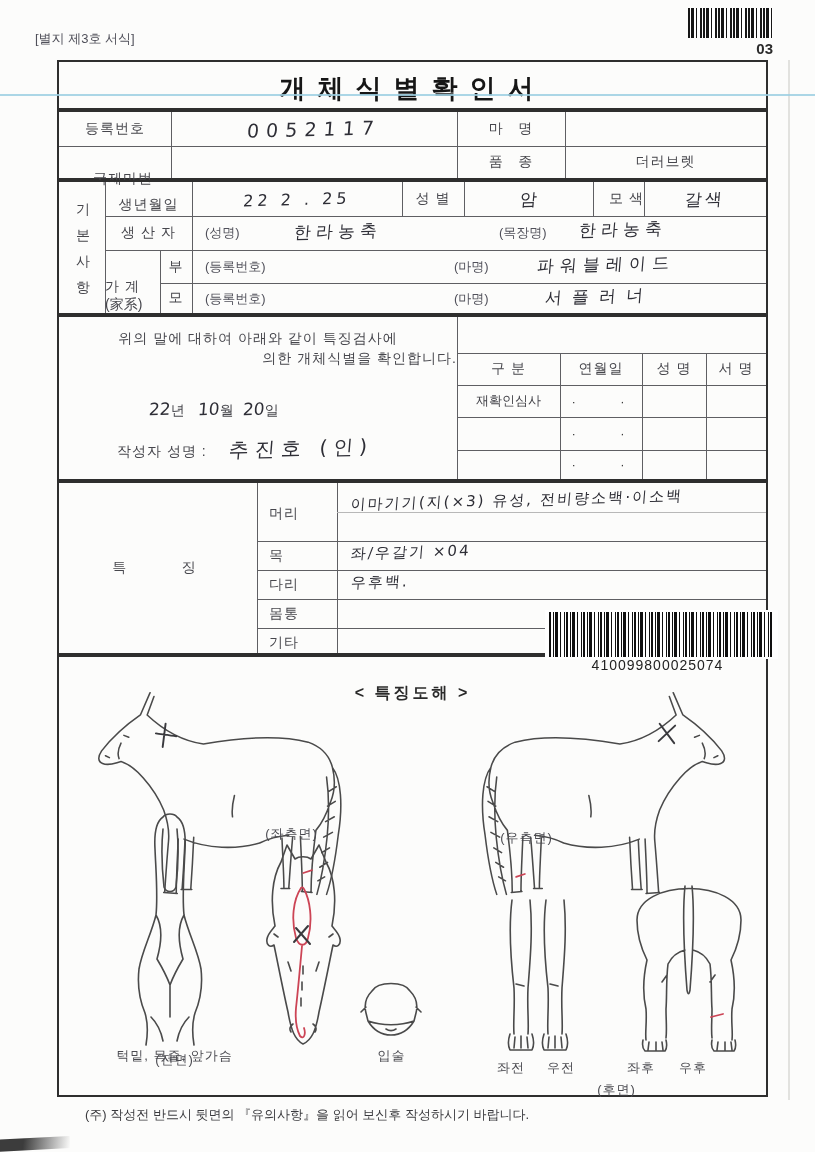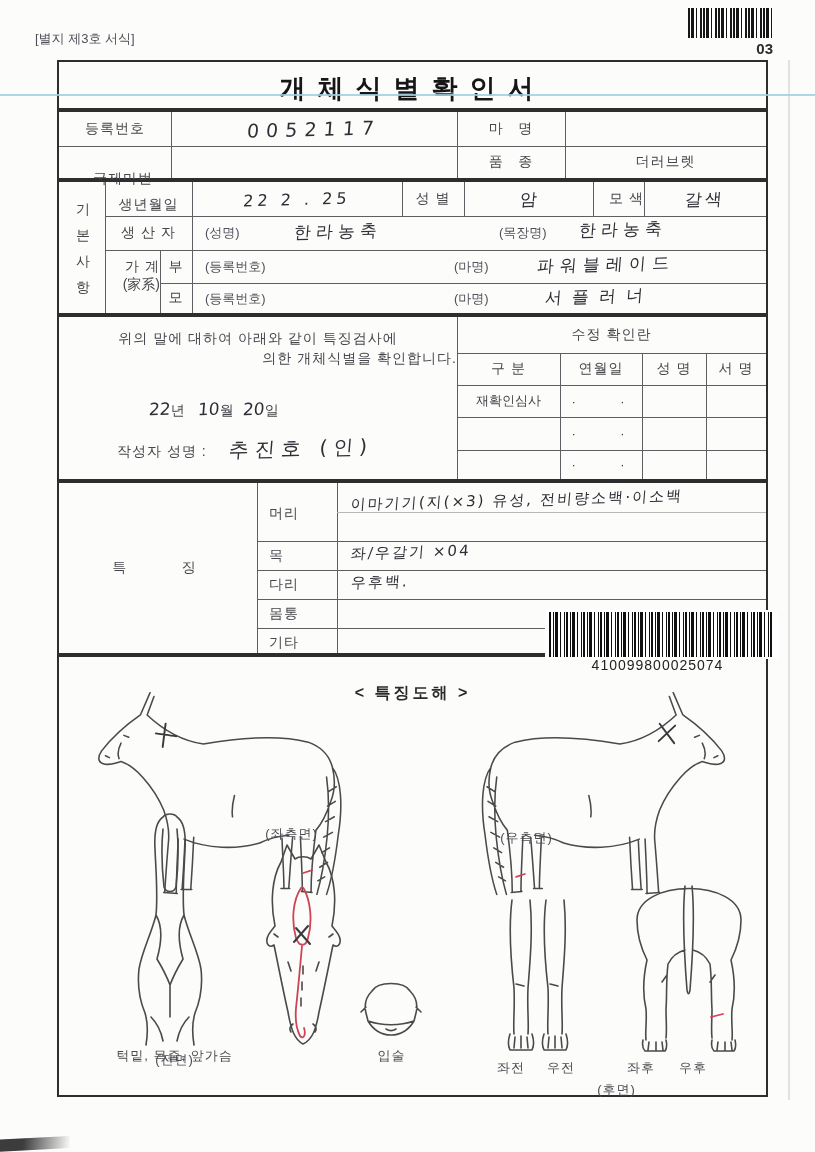--- a/index.html
+++ b/index.html
@@ -77,21 +77,21 @@
     <div class="abs cell hw" style="left:405px;top:0;width:129px;height:34px;font-size:17px;">암</div>
     <div class="abs cell lbl" style="left:534px;top:0;width:51px;height:34px;margin-left:8px;">모 색</div>
     <div class="abs cell hw" style="left:585px;top:0;width:122px;height:34px;font-size:17px;letter-spacing:3px;">갈색</div>
 
     <div class="abs cell lbl" style="left:46px;top:34px;width:87px;height:34px;">생 산 자</div>
     <div class="abs sm" style="left:146px;top:42px;">(성명)</div>
     <div class="abs hw" style="left:235px;top:38px;font-size:17px;letter-spacing:5px;">한라농축</div>
     <div class="abs sm" style="left:440px;top:42px;">(목장명)</div>
     <div class="abs hw" style="left:520px;top:36px;font-size:17px;letter-spacing:5px;">한라농축</div>
 
-    <div class="abs" style="left:46px;top:76px;width:55px;text-align:right;">
+    <div class="abs" style="left:46px;top:96px;width:55px;text-align:left;">
       <div class="lbl">가 계</div>
       <div class="lbl" style="letter-spacing:0;">(家系)</div>
     </div>
     <div class="abs cell lbl" style="left:101px;top:68px;width:32px;height:33px;">부</div>
     <div class="abs sm" style="left:146px;top:76px;">(등록번호)</div>
     <div class="abs sm" style="left:395px;top:76px;">(마명)</div>
     <div class="abs hw" style="left:478px;top:71px;font-size:17px;letter-spacing:6px;">파워블레이드</div>
     <div class="abs cell lbl" style="left:101px;top:101px;width:32px;height:30px;">모</div>
     <div class="abs sm" style="left:146px;top:108px;">(등록번호)</div>
     <div class="abs sm" style="left:395px;top:108px;">(마명)</div>
@@ -103,21 +103,20 @@
     <div class="abs lbl" style="left:0;top:13px;width:398px;text-align:center;">위의 말에 대하여 아래와 같이 특징검사에</div>
     <div class="abs lbl" style="left:0;top:33px;width:398px;text-align:right;">의한 개체식별을 확인합니다.</div>
     <div class="abs" style="left:90px;top:82px;">
       <span class="hw" style="font-size:17px;display:inline-block;">22</span><span class="lbl">년</span>
       <span class="hw" style="font-size:17px;display:inline-block;margin-left:8px;">10</span><span class="lbl">월</span>
       <span class="hw" style="font-size:17px;display:inline-block;margin-left:4px;">20</span><span class="lbl">일</span>
     </div>
     <div class="abs lbl" style="left:58px;top:126px;">작성자 성명 :</div>
     <div class="abs hw" style="left:170px;top:118px;font-size:20px;letter-spacing:6px;">추진호 (인)</div>
 
-    <div class="abs cell lbl" style="left:398px;top:0;width:309px;height:36px;">수정 확인란</div>
     <div class="hline" style="left:398px;top:36px;width:309px;"></div>
     <div class="hline" style="left:398px;top:68px;width:309px;"></div>
     <div class="hline" style="left:398px;top:100px;width:309px;"></div>
     <div class="hline" style="left:398px;top:133px;width:309px;"></div>
     <div class="vline" style="left:501px;top:36px;height:126px;"></div>
     <div class="vline" style="left:583px;top:36px;height:126px;"></div>
     <div class="vline" style="left:647px;top:36px;height:126px;"></div>
     <div class="abs cell lbl" style="left:398px;top:36px;width:103px;height:32px;">구 분</div>
     <div class="abs cell lbl" style="left:501px;top:36px;width:82px;height:32px;">연월일</div>
     <div class="abs cell lbl" style="left:583px;top:36px;width:64px;height:32px;">성 명</div>
@@ -257,16 +256,17 @@
     <div class="abs diaglbl" style="left:28px;top:390px;width:175px;">턱밑, 목줄, 앞가슴</div>
     <div class="abs diaglbl" style="left:28px;top:394px;width:175px;">(전면)</div>
     <div class="abs diaglbl" style="left:295px;top:390px;width:75px;">입술</div>
     <div class="abs diaglbl" style="left:432px;top:402px;width:40px;">좌전</div>
     <div class="abs diaglbl" style="left:482px;top:402px;width:40px;">우전</div>
     <div class="abs diaglbl" style="left:562px;top:402px;width:40px;">좌후</div>
     <div class="abs diaglbl" style="left:614px;top:402px;width:40px;">우후</div>
     <div class="abs diaglbl" style="left:495px;top:424px;width:125px;">(후면)</div>
   </div>
 
+  <div class="abs" style="left:85px;top:1106px;font-size:13px;color:#3a3a3e;">(주) 작성전 반드시 뒷면의 『유의사항』을 읽어 보신후 작성하시기 바랍니다.</div>
 
   <div class="abs" style="left:-8px;top:1138px;width:78px;height:12px;background:linear-gradient(100deg,#3c3c3c 40%,rgba(60,60,60,0));transform:rotate(-3deg);"></div>
   <div class="abs" style="left:788px;top:60px;width:2px;height:1040px;background:#e2e2df;"></div>
 </div>
 
 </body></html>

